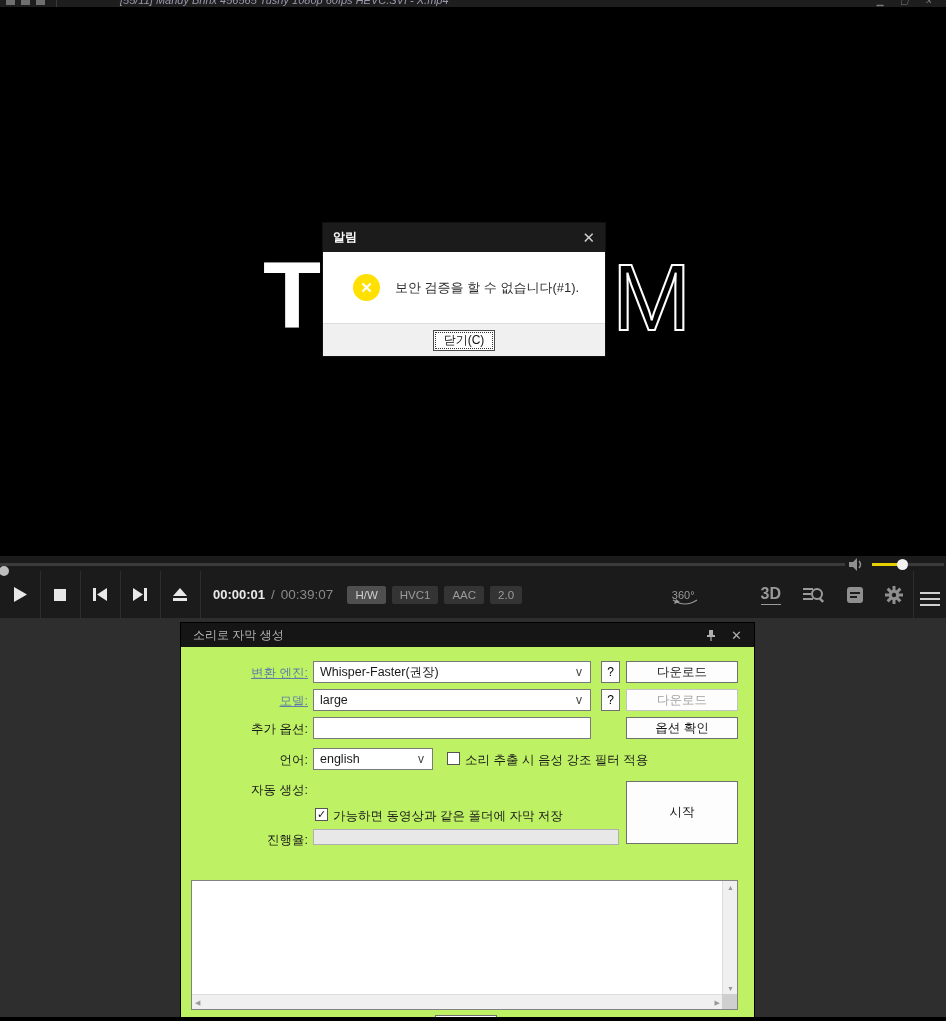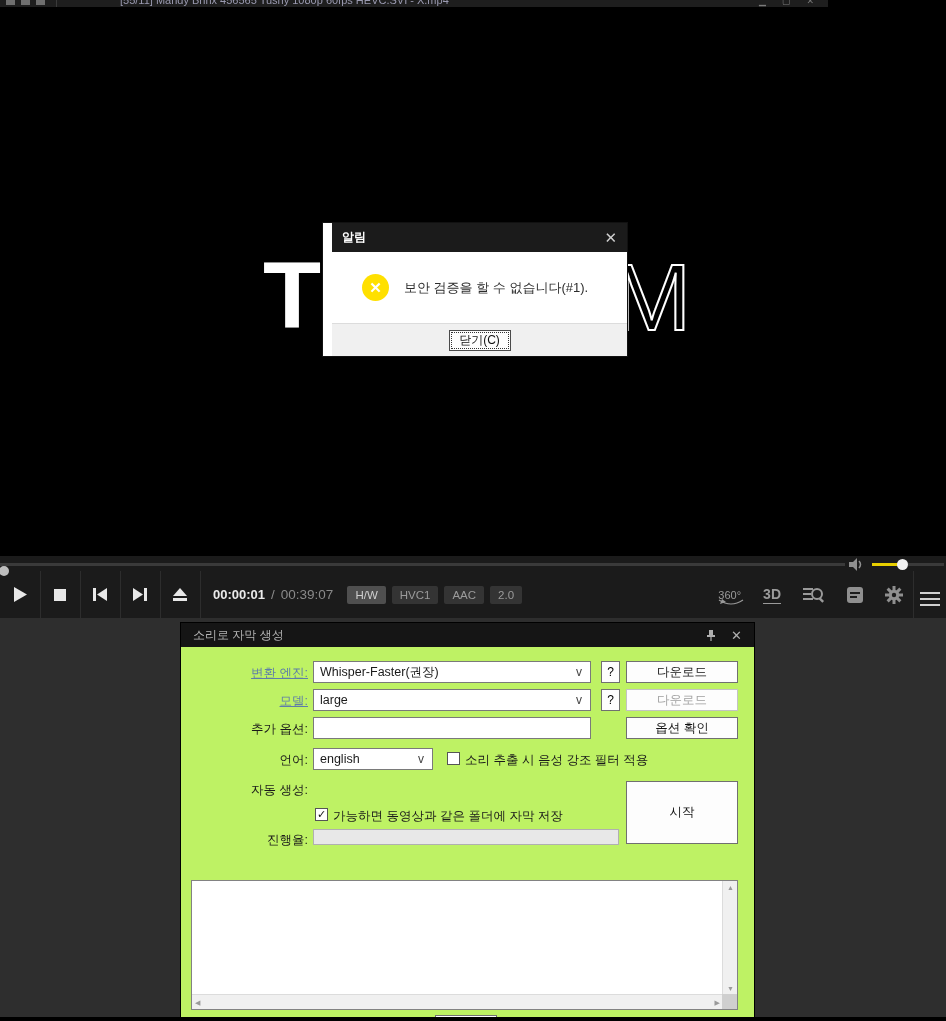--- a/index.html
+++ b/index.html
@@ -1,34 +1,34 @@
 <!DOCTYPE html>
 <html><head>
 <meta charset="utf-8">
 <style>
   * { margin:0; padding:0; box-sizing:border-box; }
   html,body { background:#000; }
   body { font-family:"Liberation Sans", sans-serif; }
   .screen { position:relative; width:946px; height:1021px; overflow:hidden; background:#000; }
 
   
-  .titlebar { position:absolute; left:0; top:0; width:828px; height:8px; background:#1e1e1e; overflow:hidden; border-bottom:1px solid #000; }
+  .titlebar { position:absolute; left:0; top:0; width:946px; height:8px; background:#1e1e1e; overflow:hidden; border-bottom:1px solid #000;font-style:italic; }
   .tb-logo { position:absolute; left:6px; top:-4px; display:flex; gap:6px; }
   .tb-logo i { width:9px; height:9px; background:#6f6f6f; display:inline-block; }
   .tb-divider { position:absolute; left:56px; top:0; width:1px; height:8px; background:#3a3a3a; }
   .tb-title { position:absolute; left:120px; top:-6px; font-size:11px; color:#9a9ab0; white-space:nowrap; }
   .tb-controls { position:absolute; right:14px; top:-4px; display:flex; gap:16px; color:#7a7a7a; font-size:9px; }
 
   
   .video { position:absolute; left:0; top:9px; width:946px; height:547px; background:#000; }
   .logo-t { position:absolute; left:263px; top:239px; font-size:95px; font-weight:800; color:#fff; line-height:1; letter-spacing:-2px; }
   .logo-m { position:absolute; left:612px; top:241px; font-size:95px; font-weight:400; line-height:1; color:transparent; -webkit-text-stroke:2px #fff; }
 
   
-  .alert { position:absolute; left:322px; top:213px; width:306px; height:135px; background:#fff; border:1px solid #111;padding-left:9px; }
+  .alert { position:absolute; left:322px; top:213px; width:284px; height:135px; background:#fff; border:1px solid #111; }
   .alert-title { height:29px; background:#1b1b1b; display:flex; align-items:center; padding:0 10px; }
   .alert-title-text { color:#fff; font-size:12px; font-weight:bold; flex:1; }
   .alert-close { color:#cfcfcf; font-size:15px; cursor:default; }
   .alert-body { height:71px; display:flex; align-items:center; background:#fff; }
   .alert-icon { width:27px; height:27px; border-radius:50%; background:#ffe000; color:#fff; font-weight:bold; font-size:15px; display:flex; align-items:center; justify-content:center; margin-left:30px; }
   .alert-msg { margin-left:15px; font-size:13px; color:#2c2c2c; }
   .alert-footer { height:33px; background:#f0f0f0; border-top:1px solid #dcdcdc; display:flex; align-items:center; justify-content:center; }
   .alert-btn { min-width:62px; height:21px; background:#fdfdfd; border:1px solid #4a4a4a; outline:1px dotted #333; outline-offset:-3px; font-size:12px; color:#111; font-family:"Liberation Sans", sans-serif; }
 
   
@@ -43,21 +43,21 @@
   .pbtn { position:absolute; top:0; width:40px; height:47px; display:flex; align-items:center; justify-content:center; }
   .pbtn-sep { position:absolute; top:0; width:1px; height:47px; background:#2d2d2d; }
   .time-block { position:absolute; left:213px; top:0; height:47px; display:flex; align-items:center; gap:6px; }
   .t-cur { color:#eaeaea; font-size:13px; font-weight:bold; }
   .t-sep, .t-tot { color:#8a8a8a; font-size:13.5px; }
   .badge { font-size:11.5px; padding:3px 8px; border-radius:2px; background:#343434; color:#9b9b9b; }
   .badge-hw { background:#4f4f4f; color:#cfcfcf; }
   .right-icons { position:absolute; right:43px; top:0; height:47px; display:flex; align-items:center; gap:22px; color:#9a9a9a; }
   .ri-360 { font-size:11px; position:relative; }
   .ri-360 svg { position:absolute; left:0; top:10px; }
-  .ri-3d { font-size:14px; font-weight:bold; border-bottom:1px solid #9a9a9a; padding-bottom:1px; }
+  .ri-3d { font-size:16px; font-weight:bold; border-bottom:1px solid #9a9a9a; padding-bottom:1px;margin-left:44px; }
   .vsep { position:absolute; right:32px; top:15px; width:1px; height:47px; background:#2d2d2d; }
   .hamburger { position:absolute; right:6px; top:17px; width:20px; display:flex; flex-direction:column; gap:4px; padding-top:4px; }
   .hamburger i { height:2px; background:#d0d0d0; display:block; }
 
   
   .bottom { position:absolute; left:0; top:618px; width:946px; height:399px; background:#2e2e2e; }
   .subdlg { position:absolute; left:180px; top:4px; width:575px; height:395px; background:#fff; border:1px solid #000; }
   .sd-title { height:24px; background:#151515; display:flex; align-items:center; padding:0 12px; }
   .sd-title-text { flex:1; color:#b5b5b5; font-size:12px; }
   .sd-pin, .sd-close { color:#b0b0b0; margin-left:14px; font-size:13px; }

